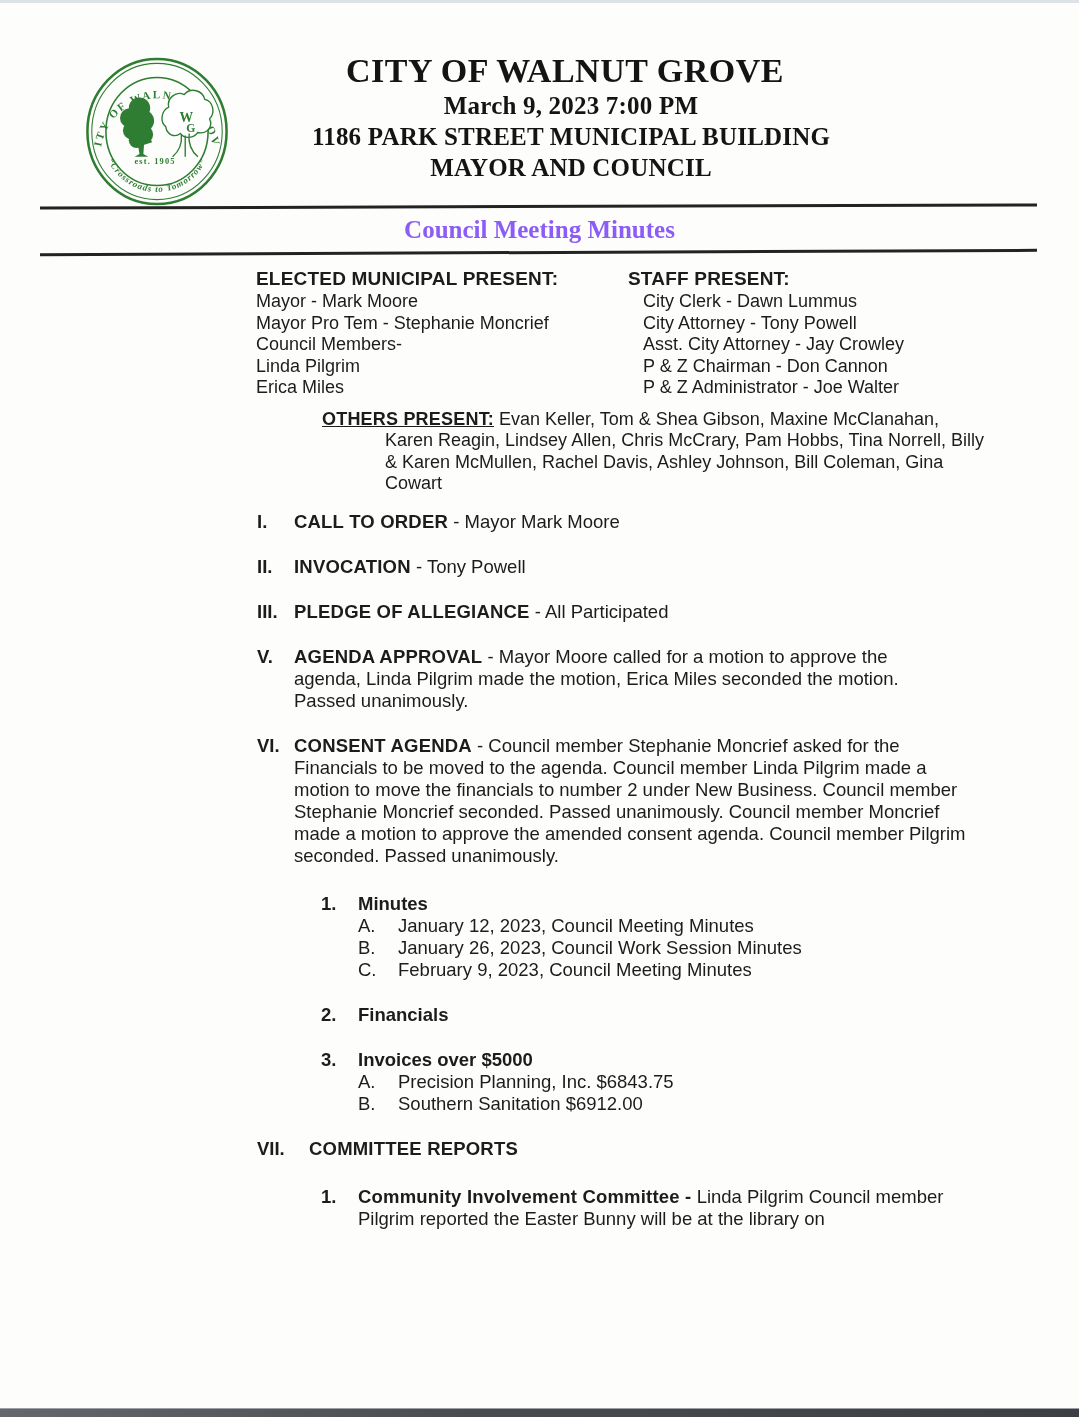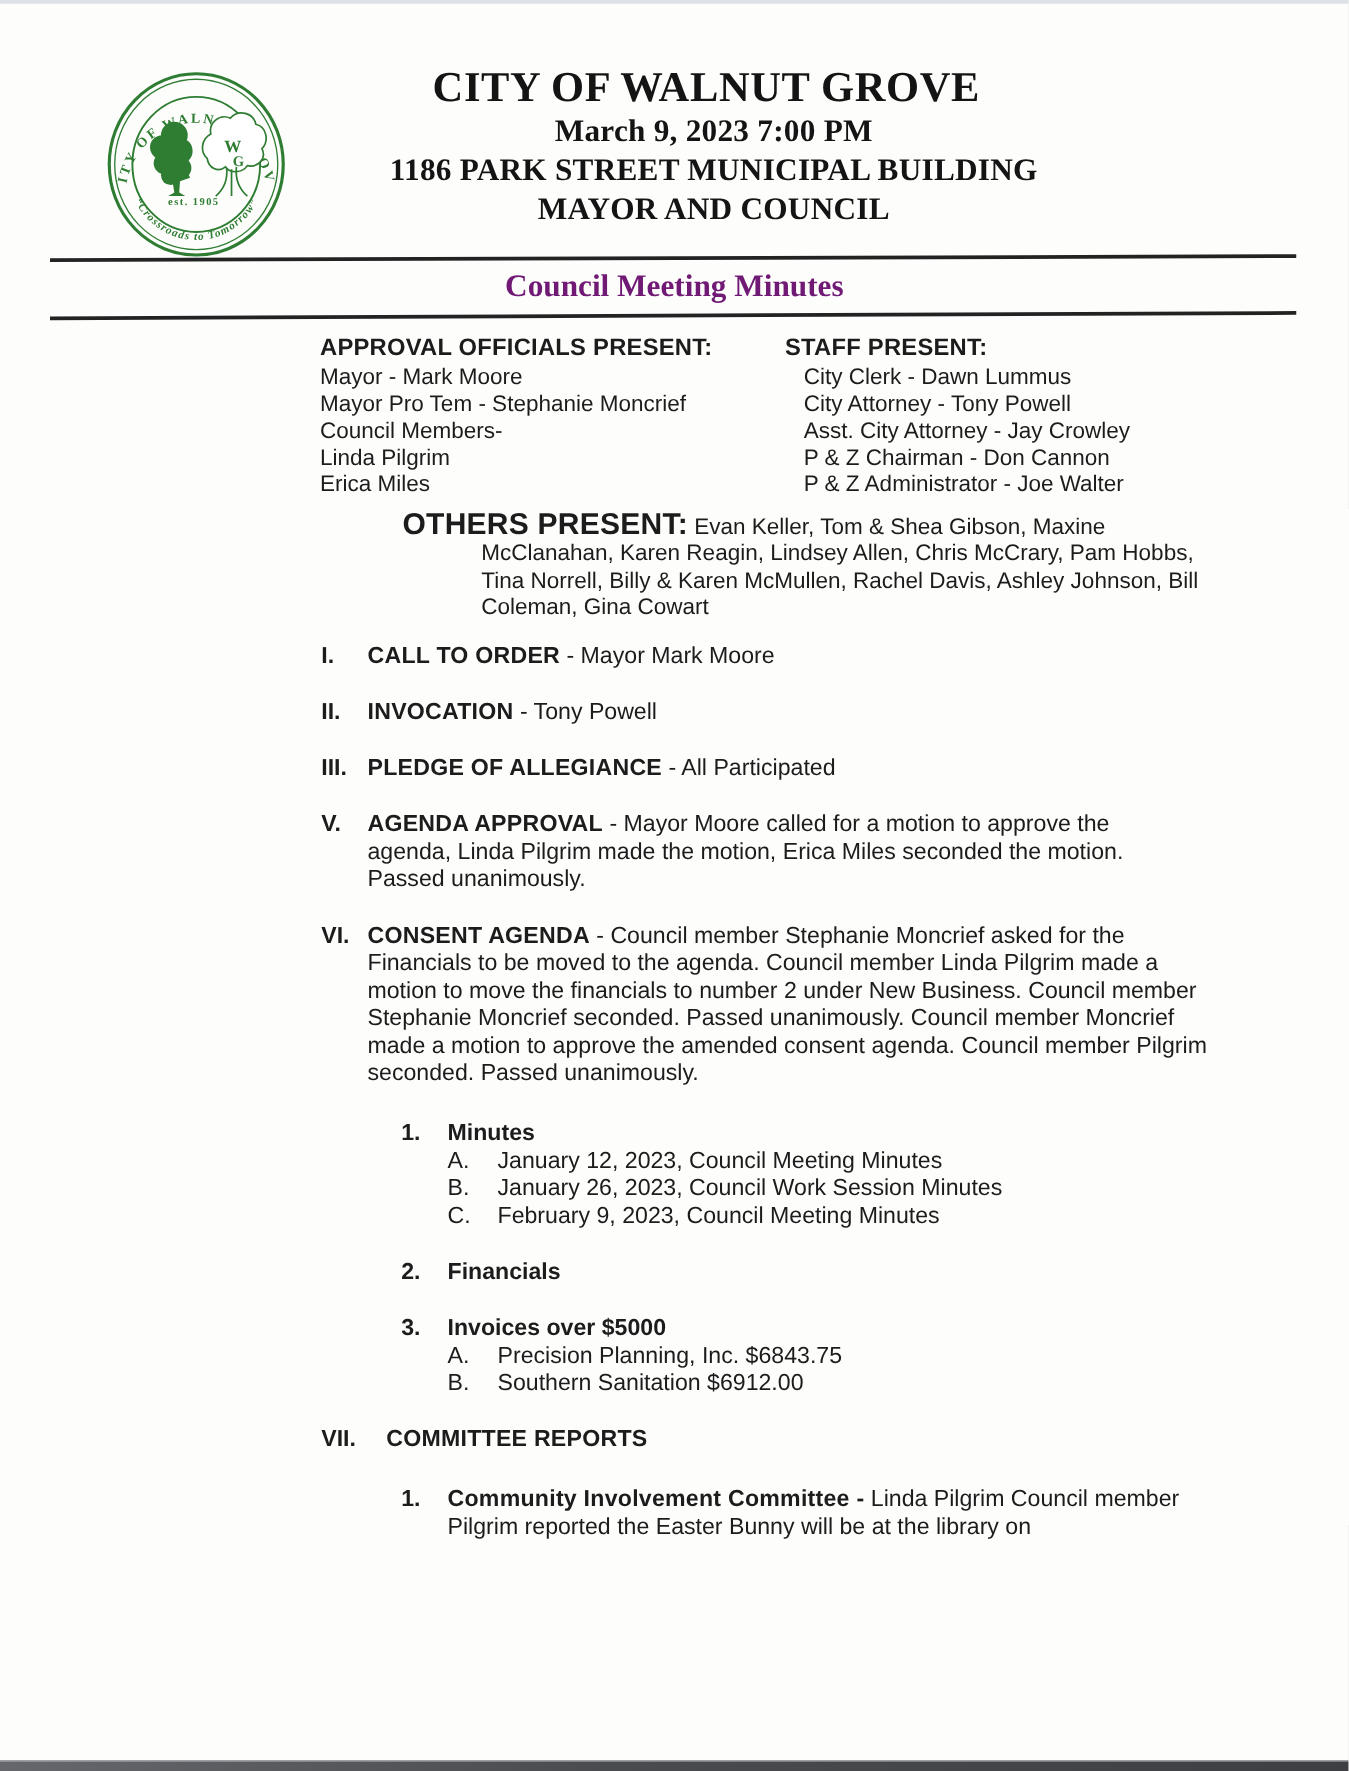--- a/index.html
+++ b/index.html
@@ -24,36 +24,36 @@
     font-family:"Liberation Serif",serif;font-weight:bold;color:#141414;
   }
   .ht-title{font-size:34px;line-height:38px;letter-spacing:.5px;}
   .ht-line{font-size:25px;line-height:31px;letter-spacing:.2px;padding-left:12px;}
   
   .rule{height:3px;background:#232323;margin:0 42px 0 40px;}
   .rule-1{margin-top:22px;transform:rotate(-.18deg);}
   .rule-2{transform:rotate(-.25deg);}
   .doc-title{
     text-align:center;font-family:"Liberation Serif",serif;font-weight:bold;
-    font-size:25px;line-height:30px;margin:7px 0 6px;color:#701a75;
+    font-size:25px;line-height:30px;margin:7px 0 6px;color:#8b5cf6;
   }
   
   .attendance{display:flex;margin:13px 60px 0 256px;}
   .att-col-left{width:372px;flex-shrink:0;}
   .att-col-right{flex:1;}
   .att-heading{font-weight:bold;font-size:19px;line-height:24px;letter-spacing:.2px;}
   .att-item{font-size:18px;line-height:21.5px;}
   .att-col-right .att-item{padding-left:15px;}
   
   .others{
     margin:10px 0 0 322px;width:606px;
     font-size:18px;line-height:21.5px;
     padding-left:63px;text-indent:-63px;
   }
-  .others b{font-size:24px;letter-spacing:.2px;}
+  .others b{font-size:18px;letter-spacing:.2px;text-decoration:underline;}
   
   .agenda{margin:16px 98px 0 257px;font-size:18.5px;line-height:22px;}
   .roman-item{display:flex;margin-bottom:23px;}
   .roman-num{width:37px;flex-shrink:0;font-weight:bold;}
   .roman-num.wide{width:52px;}
   .roman-body{flex:1;}
   .roman-body.narrow{max-width:650px;}
   .inline-head{font-weight:bold;letter-spacing:.2px;}
   
   .sub-list{margin:26px 0 0 64px;}
@@ -117,21 +117,21 @@
     <div class="ht-line">1186 PARK STREET MUNICIPAL BUILDING</div>
     <div class="ht-line">MAYOR AND COUNCIL</div>
   </div>
 
   <div class="rule rule-1"></div>
   <div class="doc-title">Council Meeting Minutes</div>
   <div class="rule rule-2"></div>
 
   <div class="attendance">
     <div class="att-col-left">
-      <div class="att-heading">APPROVAL OFFICIALS PRESENT:</div>
+      <div class="att-heading">ELECTED MUNICIPAL PRESENT:</div>
       <div class="att-item">Mayor -  Mark Moore</div>
       <div class="att-item">Mayor Pro Tem - Stephanie Moncrief</div>
       <div class="att-item">Council Members-</div>
       <div class="att-item">Linda Pilgrim</div>
       <div class="att-item">Erica Miles</div>
     </div>
     <div class="att-col-right">
       <div class="att-heading">STAFF PRESENT:</div>
       <div class="att-item">City Clerk - Dawn Lummus</div>
       <div class="att-item">City Attorney - Tony Powell</div>

